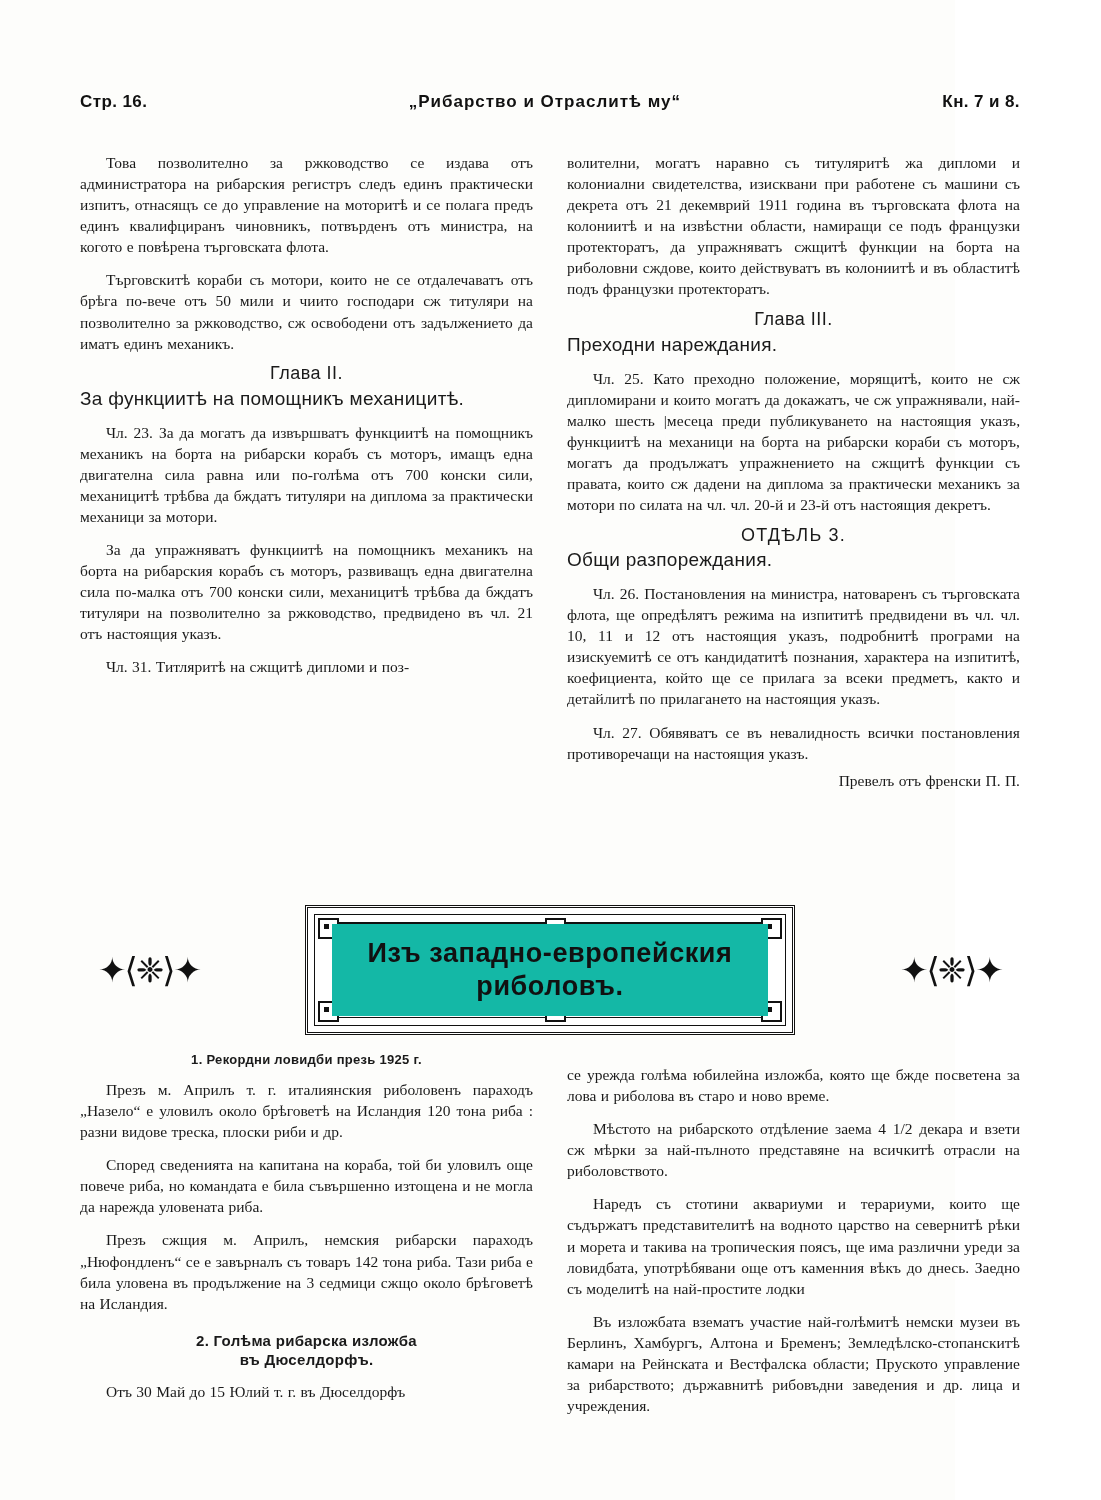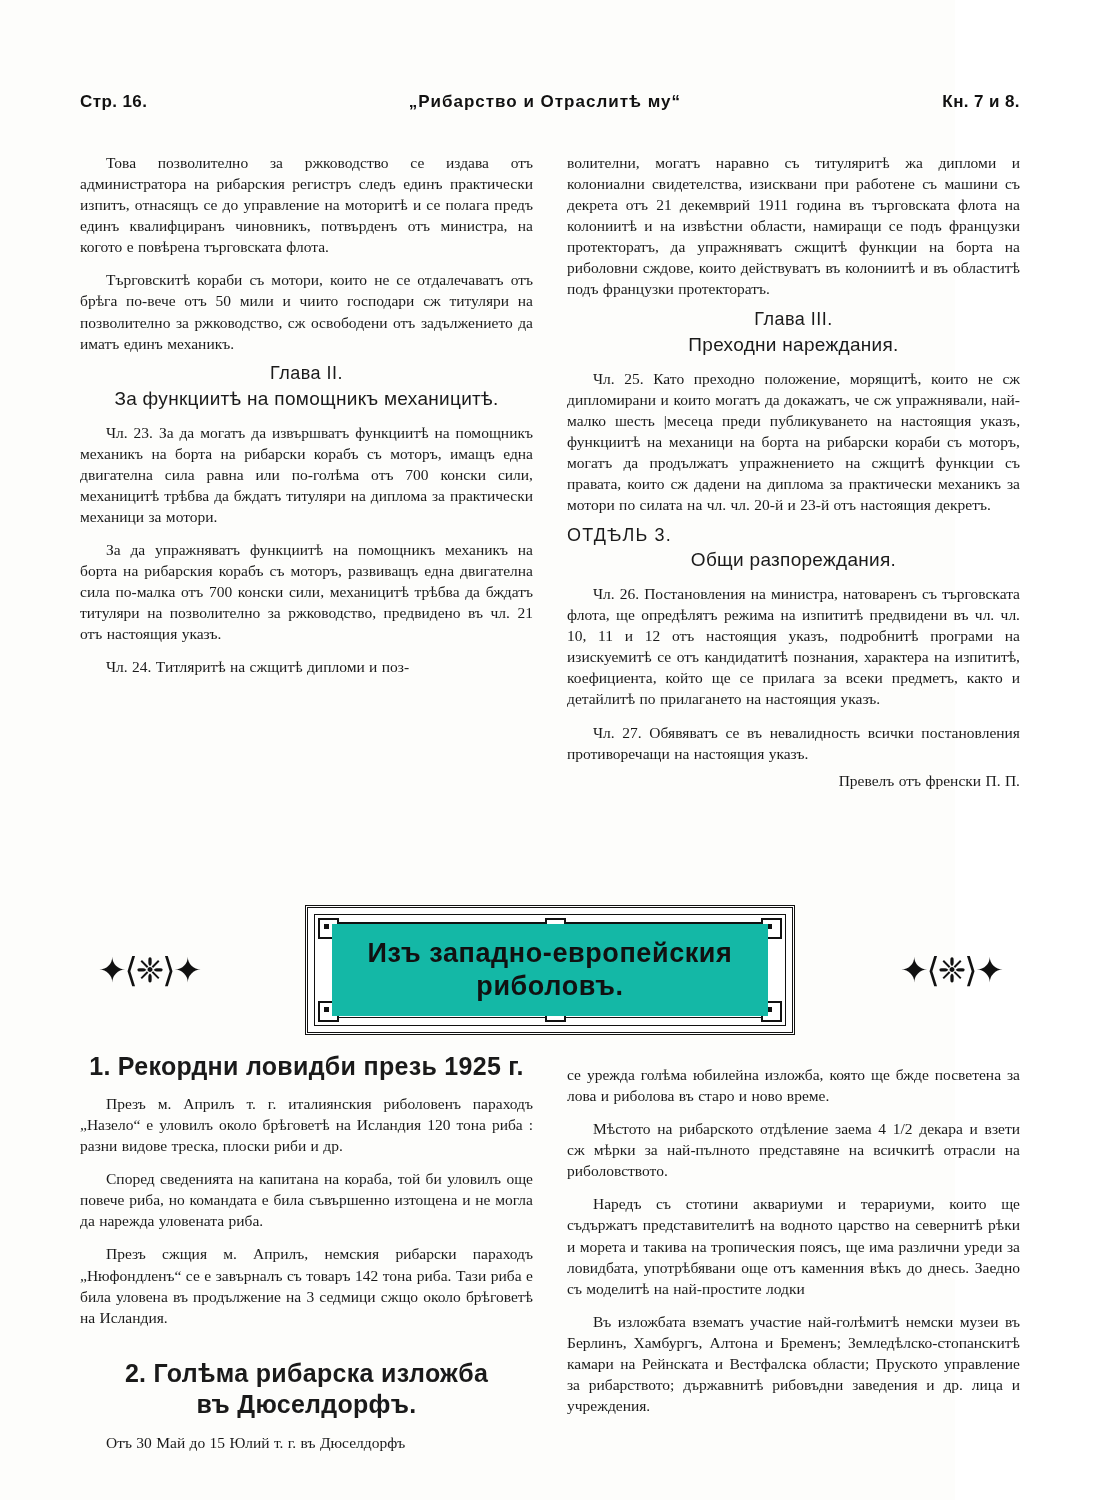--- a/index.html
+++ b/index.html
@@ -68,29 +68,29 @@
     font-size: 18px;
     font-weight: normal;
     text-align: center;
     margin: 9px 0 4px 0;
     letter-spacing: 0.5px;
   }
   h3.chapsub {
     font-family: "Liberation Sans", sans-serif;
     font-size: 19px;
     font-weight: normal;
-    text-align: center;
+    text-align: left;
     margin: 2px 0 5px 0;
     letter-spacing: 0.3px;
   }
   h2.section {
     font-family: "Liberation Sans", sans-serif;
     font-size: 18px;
     font-weight: normal;
-    text-align: left;
+    text-align: center;
     margin: 10px 0 3px 0;
     letter-spacing: 1.2px;
   }
   
   .banner {
     position: absolute;
     left: 80px;
     top: 905px;
     width: 940px;
     height: 132px;
@@ -176,32 +176,32 @@
   .cols2 {
     position: absolute;
     left: 80px;
     top: 1052px;
     width: 940px;
     display: flex;
     gap: 34px;
   }
   h3.artnum {
     font-family: "Liberation Sans", sans-serif;
-    font-size: 25px;
+    font-size: 13px;
     font-weight: bold;
     text-align: center;
     margin: 0 0 6px 0;
     letter-spacing: 0.3px;
   }
   h3.artnum2 {
     font-family: "Liberation Sans", sans-serif;
-    font-size: 25px;
-    font-weight: bold;
-    text-align: center;
-    margin: 30px 0 6px 0;
+    font-size: 15px;
+    font-weight: bold;
+    text-align: center;
+    margin: 18px 0 6px 0;
     letter-spacing: 0.3px;
     line-height: 1.25;
   }
 </style>
 </head>
 <body>
 
 <div class="page">
 
   <div class="runhead">
@@ -212,21 +212,21 @@
 
   <div class="cols">
 
     <div class="col">
       <p>Това позволително за ржководство се издава отъ администратора на рибарския регистръ следъ единъ практически изпитъ, отнасящъ се до управление на моторитѣ и се полага предъ единъ квалифциранъ чиновникъ, потвърденъ отъ министра, на когото е повѣрена търговската флота.</p>
       <p>Търговскитѣ кораби съ мотори, които не се отдалечаватъ отъ брѣга по-вече отъ 50 мили и чиито господари сж титуляри на позволително за ржководство, сж освободени отъ задължението да иматъ единъ механикъ.</p>
       <h2 class="chapter">Глава II.</h2>
       <h3 class="chapsub">За функциитѣ на помощникъ механицитѣ.</h3>
       <p>Чл. 23. За да могатъ да извършватъ функциитѣ на помощникъ механикъ на борта на рибарски корабъ съ моторъ, имащъ една двигателна сила равна или по-голѣма отъ 700 конски сили, механицитѣ трѣбва да бждатъ титуляри на диплома за практически механици за мотори.</p>
       <p>За да упражняватъ функциитѣ на помощникъ механикъ на борта на рибарския корабъ съ моторъ, развиващъ една двигателна сила по-малка отъ 700 конски сили, механицитѣ трѣбва да бждатъ титуляри на позволително за ржководство, предвидено въ чл. 21 отъ настоящия указъ.</p>
-      <p>Чл. 24. Титляритѣ на сжщитѣ дипломи и поз-</p>
+      <p>Чл. 31. Титляритѣ на сжщитѣ дипломи и поз-</p>
     </div>
 
     <div class="col">
       <p class="noindent">волителни, могатъ наравно съ титуляритѣ жа дипломи и колониални свидетелства, изисквани при работене съ машини съ декрета отъ 21 декемврий 1911 година въ търговската флота на колониитѣ и на извѣстни области, намиращи се подъ французки протекторатъ, да упражняватъ сжщитѣ функции на борта на риболовни сждове, които действуватъ въ колониитѣ и въ областитѣ подъ французки протекторатъ.</p>
       <h2 class="chapter">Глава III.</h2>
       <h3 class="chapsub">Преходни нареждания.</h3>
       <p>Чл. 25. Като преходно положение, морящитѣ, които не сж дипломирани и които могатъ да докажатъ, че сж упражнявали, най-малко шесть |месеца преди публикуването на настоящия указъ, функциитѣ на механици на борта на рибарски кораби съ моторъ, могатъ да продължатъ упражнението на сжщитѣ функции съ правата, които сж дадени на диплома за практически механикъ за мотори по силата на чл. чл. 20-й и 23-й отъ настоящия декретъ.</p>
       <h2 class="section">ОТДѢЛЬ 3.</h2>
       <h3 class="chapsub">Общи разпореждания.</h3>
       <p>Чл. 26. Постановления на министра, натоваренъ съ търговската флота, ще опредѣлятъ режима на изпититѣ предвидени въ чл. чл. 10, 11 и 12 отъ настоящия указъ, подробнитѣ програми на изискуемитѣ се отъ кандидатитѣ познания, характера на изпититѣ, коефициента, който ще се прилага за всеки предметъ, както и детайлитѣ по прилагането на настоящия указъ.</p>

